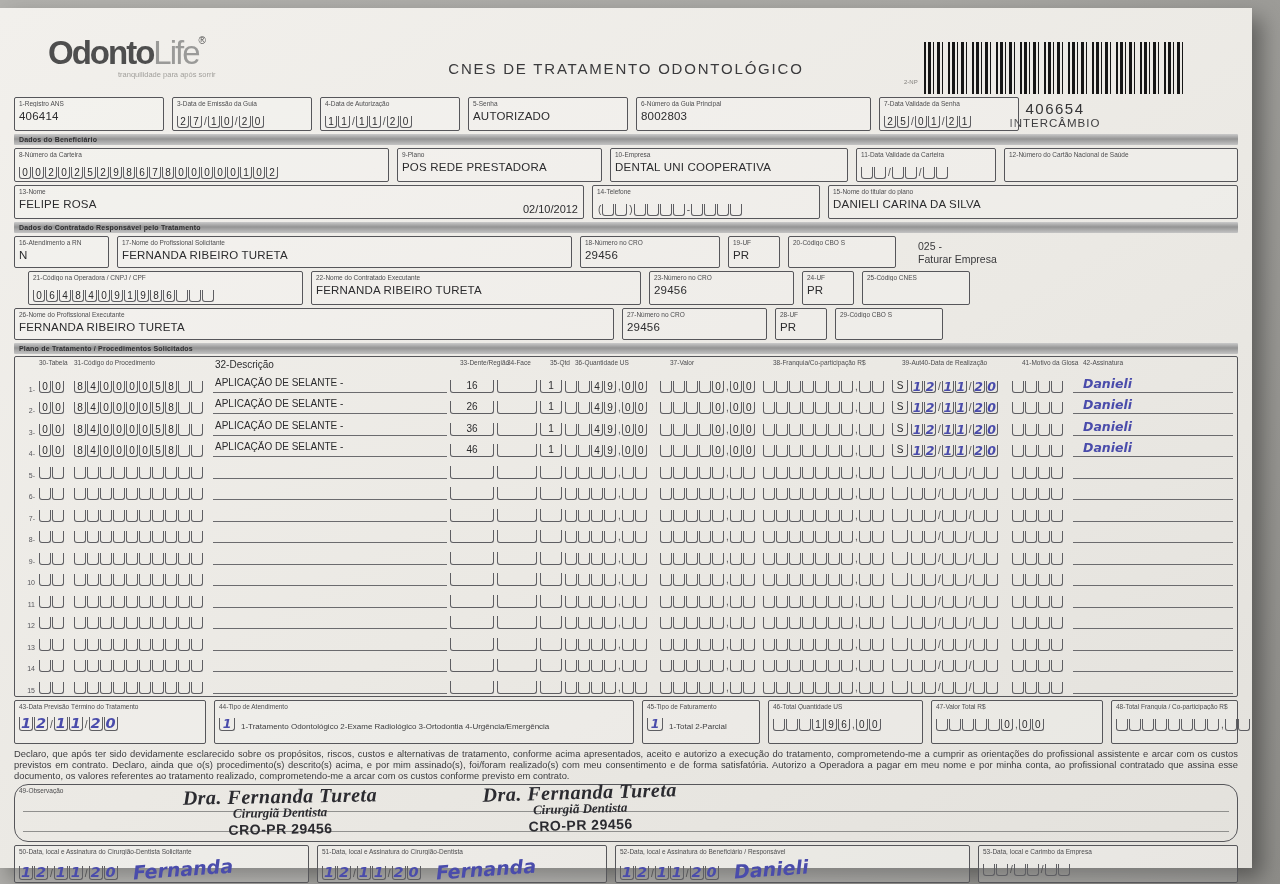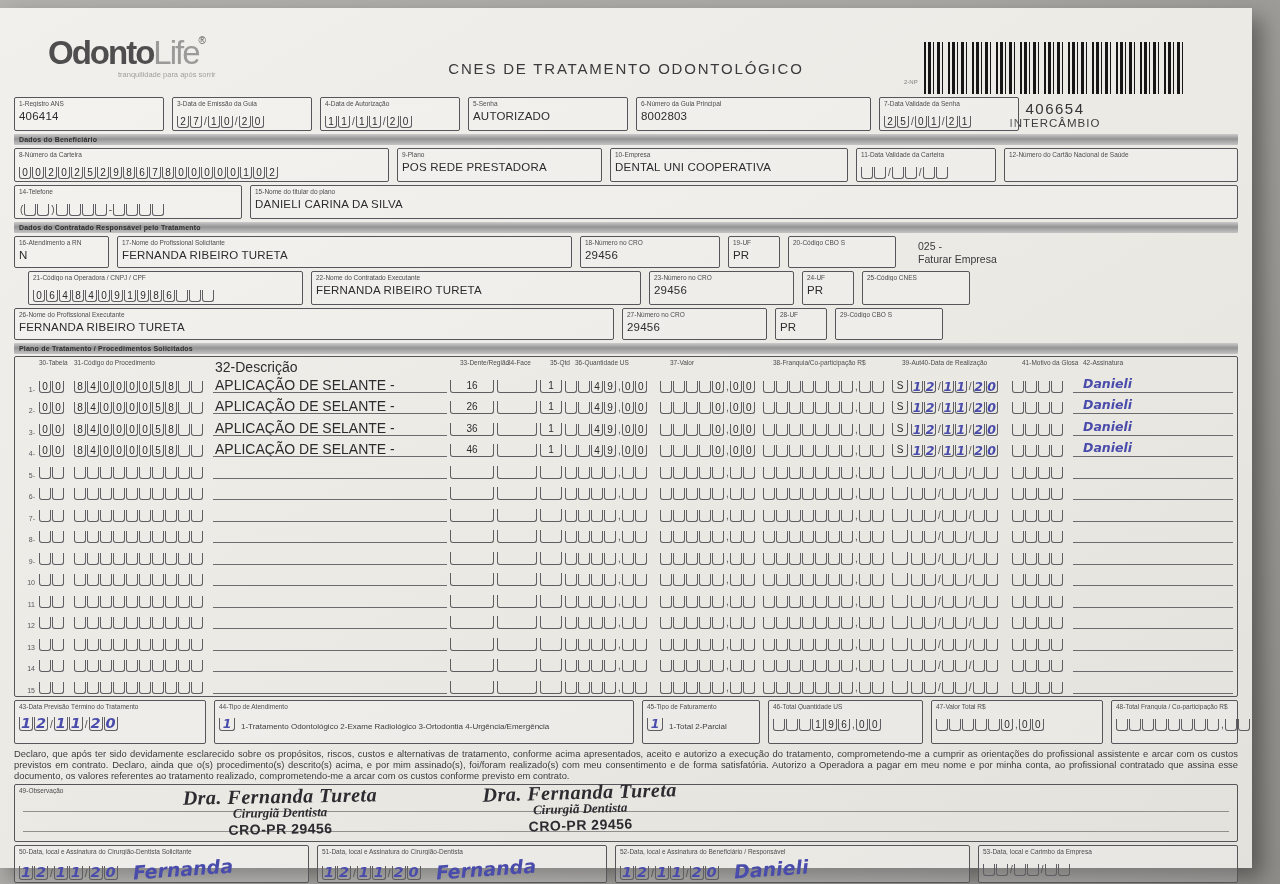--- a/index.html
+++ b/index.html
@@ -62,21 +62,21 @@
   .note025{font-size:10.5px;color:#3a3a3c;line-height:13px;margin-left:14px;margin-top:4px;}
   
   .tbox{border:1.3px solid #56565a;border-radius:2px;margin-top:2px;padding:2px 4px;
         box-sizing:border-box;}
   .thead{display:flex;gap:3px;font-size:6.5px;color:#4c4c4e;height:12px;align-items:flex-start;}
   .thead span{white-space:nowrap;overflow:visible;}
   .trow{display:flex;gap:3px;align-items:flex-end;height:21.5px;}
   .c-num{width:16px;font-size:7px;color:#55555a;text-align:right;padding-right:1px;flex:none;}
   .c-tab{width:32px;flex:none;}
   .c-cod{width:136px;flex:none;}
-  .c-desc{flex:1;min-width:0;border-bottom:1px solid #6b6b6e;font-size:14px;color:#2c2c2e;
+  .c-desc{flex:1;min-width:0;border-bottom:1px solid #6b6b6e;font-size:10px;color:#2c2c2e;
           padding:0 2px 1px;height:14px;white-space:nowrap;overflow:hidden;}
   .thead .c-desc{border-bottom:none;height:auto;}
   .c-dente{width:44px;flex:none;}
   .c-face{width:40px;flex:none;}
   .c-qtd{width:22px;flex:none;}
   .c-us{width:92px;flex:none;}
   .c-valor{width:100px;flex:none;}
   .c-franq{width:126px;flex:none;}
   .c-aut{width:16px;flex:none;}
   .c-data{width:98px;flex:none;}
@@ -87,21 +87,21 @@
   .thead .c-assin{border-bottom:none;height:auto;font-family:"Liberation Sans",sans-serif;
            font-style:normal;font-weight:400;color:#4c4c4e;font-size:6.5px;padding-left:0;}
   
   .tot .fbox{min-height:44px;}
   .opts{font-size:8px;color:#3c3c3e;margin-top:8px;display:flex;align-items:flex-end;gap:6px;}
   .hand-one{width:16px;color:var(--ink);font-weight:700;font-style:italic;font-size:12.5px;
             font-family:"DejaVu Sans",sans-serif;}
   
   .decl{margin-top:4px;font-size:9.4px;line-height:11.2px;color:#3b3b3e;text-align:justify;}
   
-  .obs{position:relative;border:1.3px solid #56565a;border-radius:2px;height:58px;
+  .obs{position:relative;border:1.3px solid #56565a;border-radius:14px;height:58px;
        margin-top:3px;padding:2px 4px;box-sizing:border-box;}
   .obs-line{position:absolute;left:8px;right:8px;border-bottom:1px solid #90908e;}
   .stamp{position:absolute;text-align:center;color:#2b2b30;z-index:3;
          font-family:"Liberation Serif",serif;font-style:italic;}
   .stamp .st1{font-size:20px;font-weight:700;letter-spacing:.5px;}
   .stamp .st2{font-size:13px;font-weight:600;margin-top:-3px;}
   .stamp .st3{font-size:14px;font-weight:700;font-family:"Liberation Sans",sans-serif;
               font-style:normal;letter-spacing:.5px;}
   .stamp1{left:168px;top:0;transform:rotate(-1deg);}
   .stamp2{left:468px;top:-4px;transform:rotate(-1.6deg);}
@@ -190,20 +190,25 @@
     <div class="fbox w140b">
       <div class="flabel">11-Data Validade da Carteira</div>
       <div class="comb mt3"><span class="comb-cell"></span><span class="comb-cell"></span><span class="comb-sep">/</span><span class="comb-cell"></span><span class="comb-cell"></span><span class="comb-sep">/</span><span class="comb-cell"></span><span class="comb-cell"></span></div>
     </div>
     <div class="fbox grow">
       <div class="flabel">12-Número do Cartão Nacional de Saúde</div>
       <div class="fval"></div>
     </div>
   </div>
   <div class="frow">
+    <div class="fbox w570">
+      <div class="flabel">13-Nome</div>
+      <div class="fval">FELIPE ROSA</div>
+      <div class="fval-right">02/10/2012</div>
+    </div>
     <div class="fbox w228">
       <div class="flabel">14-Telefone</div>
       <div class="comb mt3"><span class="comb-sep">(</span><span class="comb-cell"></span><span class="comb-cell"></span><span class="comb-sep">)</span><span class="comb-cell"></span><span class="comb-cell"></span><span class="comb-cell"></span><span class="comb-cell"></span><span class="comb-sep">-</span><span class="comb-cell"></span><span class="comb-cell"></span><span class="comb-cell"></span><span class="comb-cell"></span></div>
     </div>
     <div class="fbox grow">
       <div class="flabel">15-Nome do titular do plano</div>
       <div class="fval">DANIELI CARINA DA SILVA</div>
     </div>
   </div>
 

